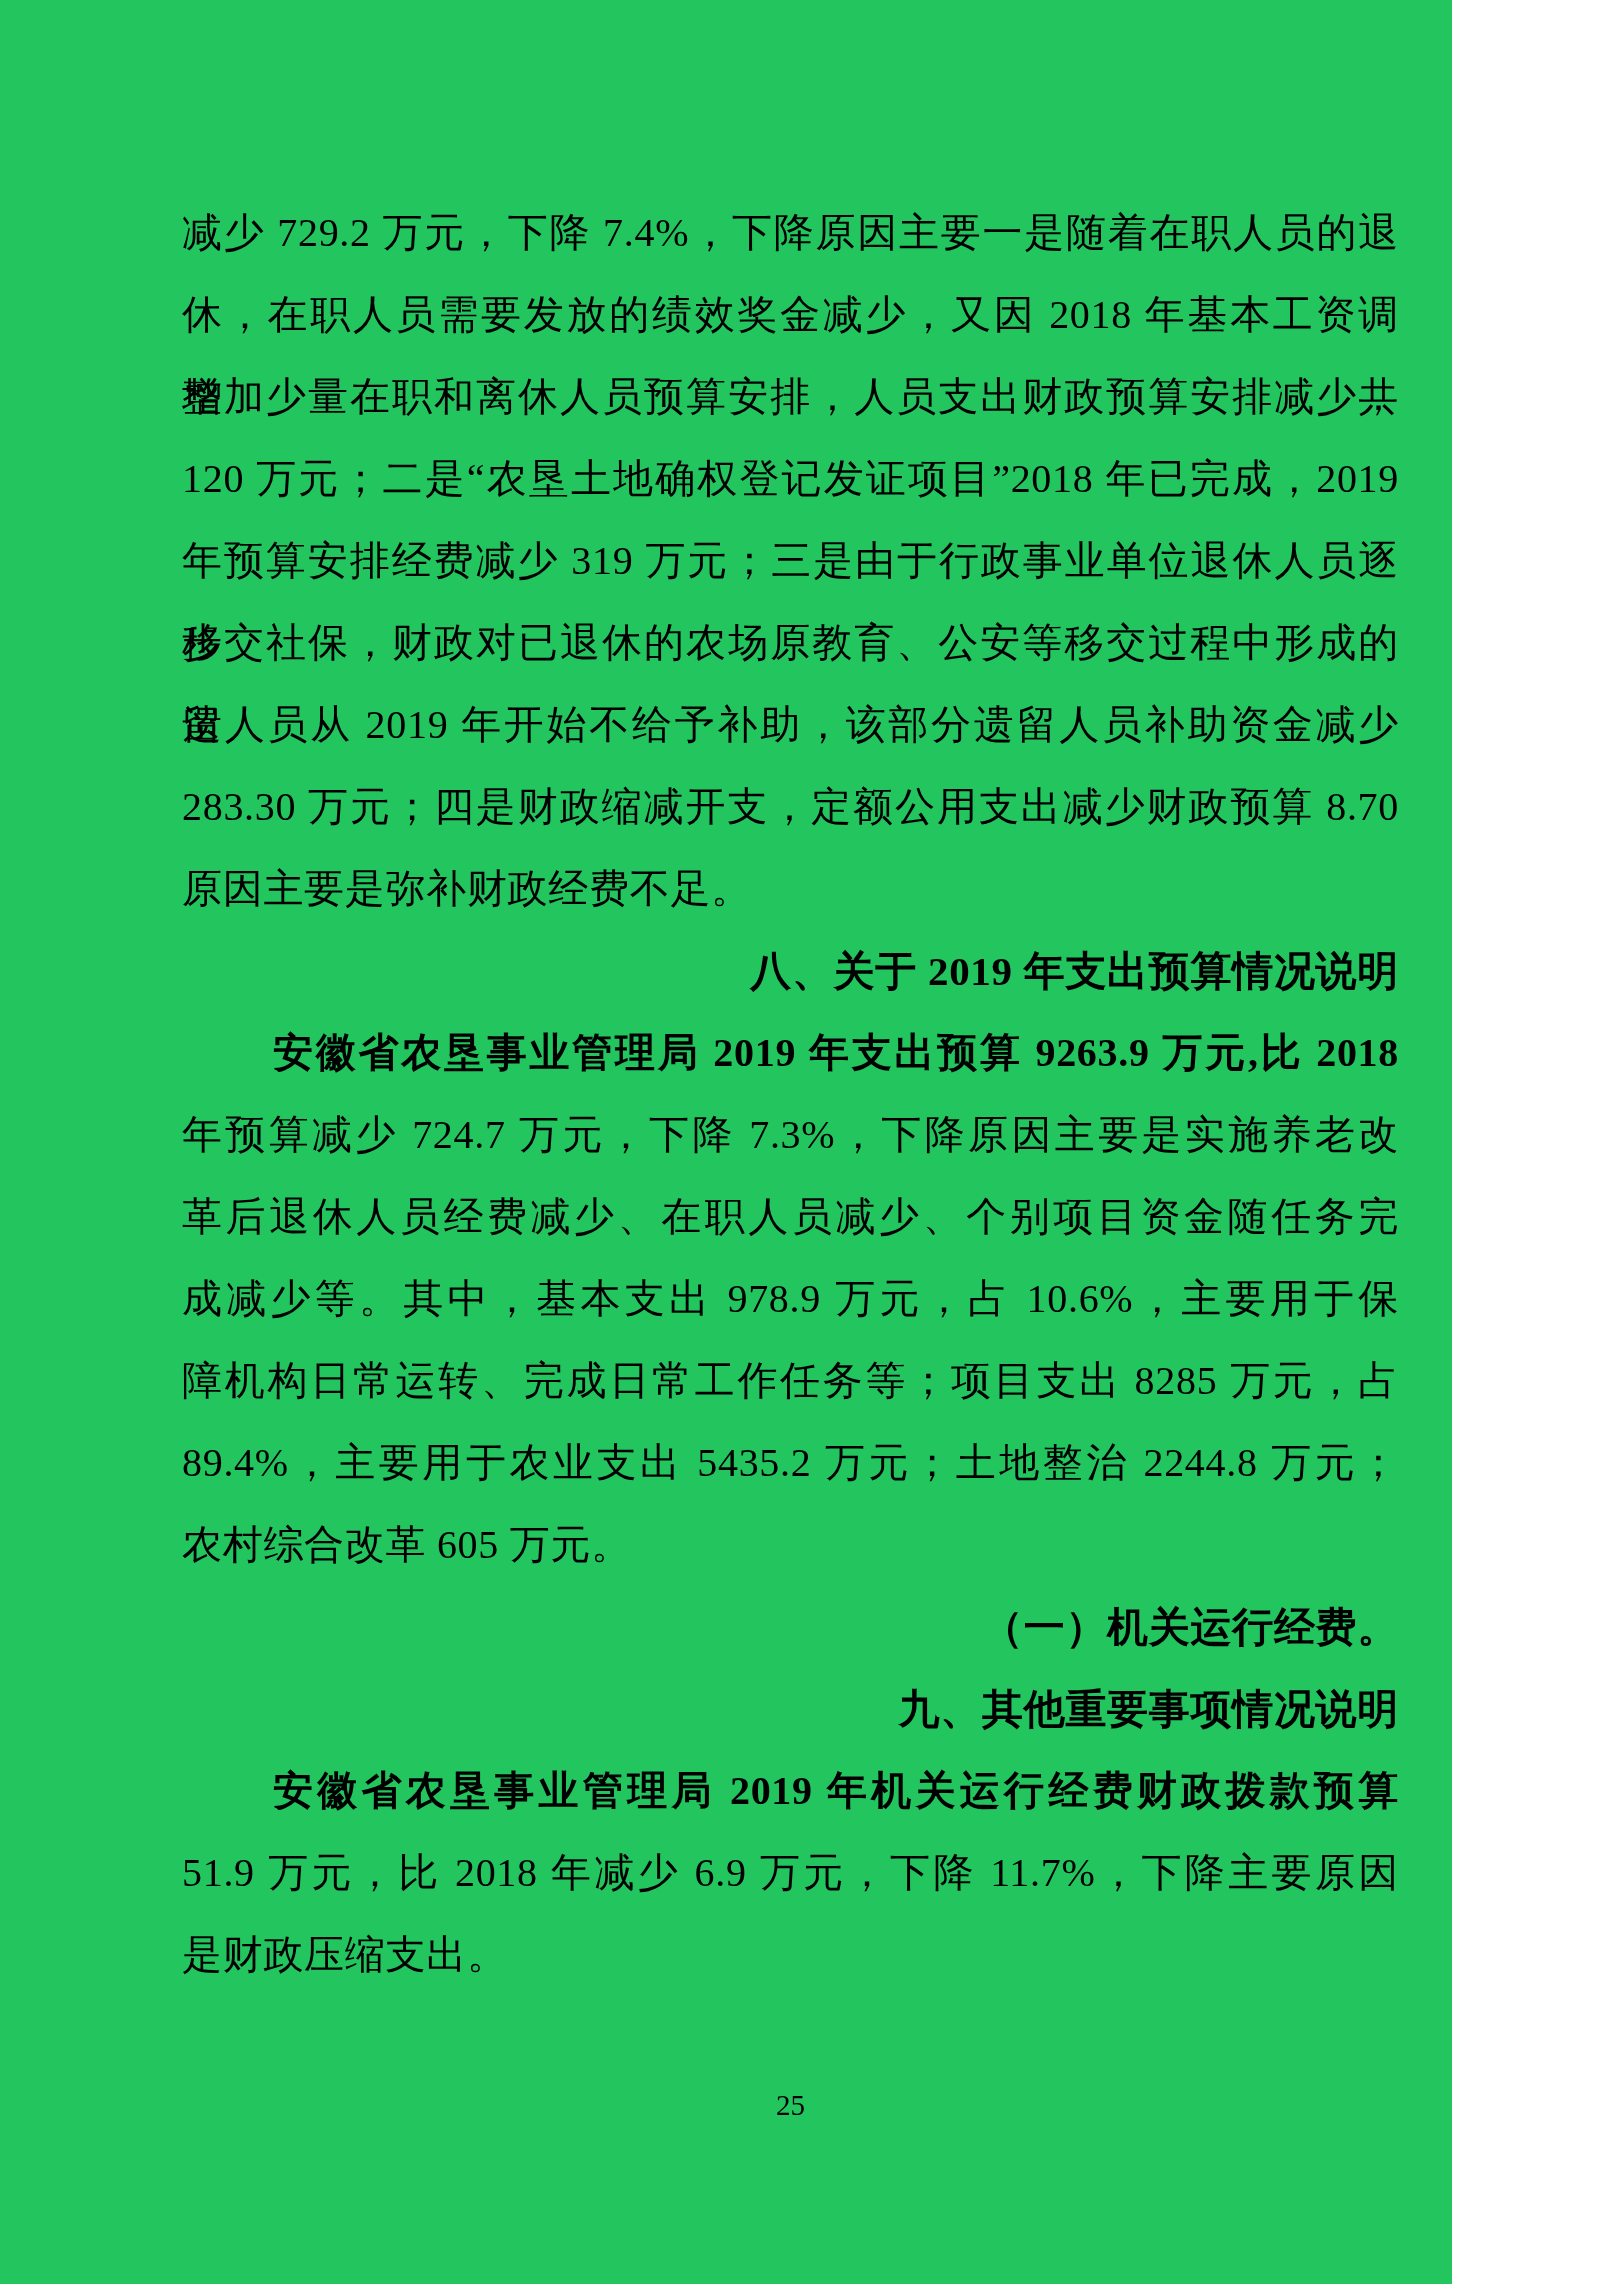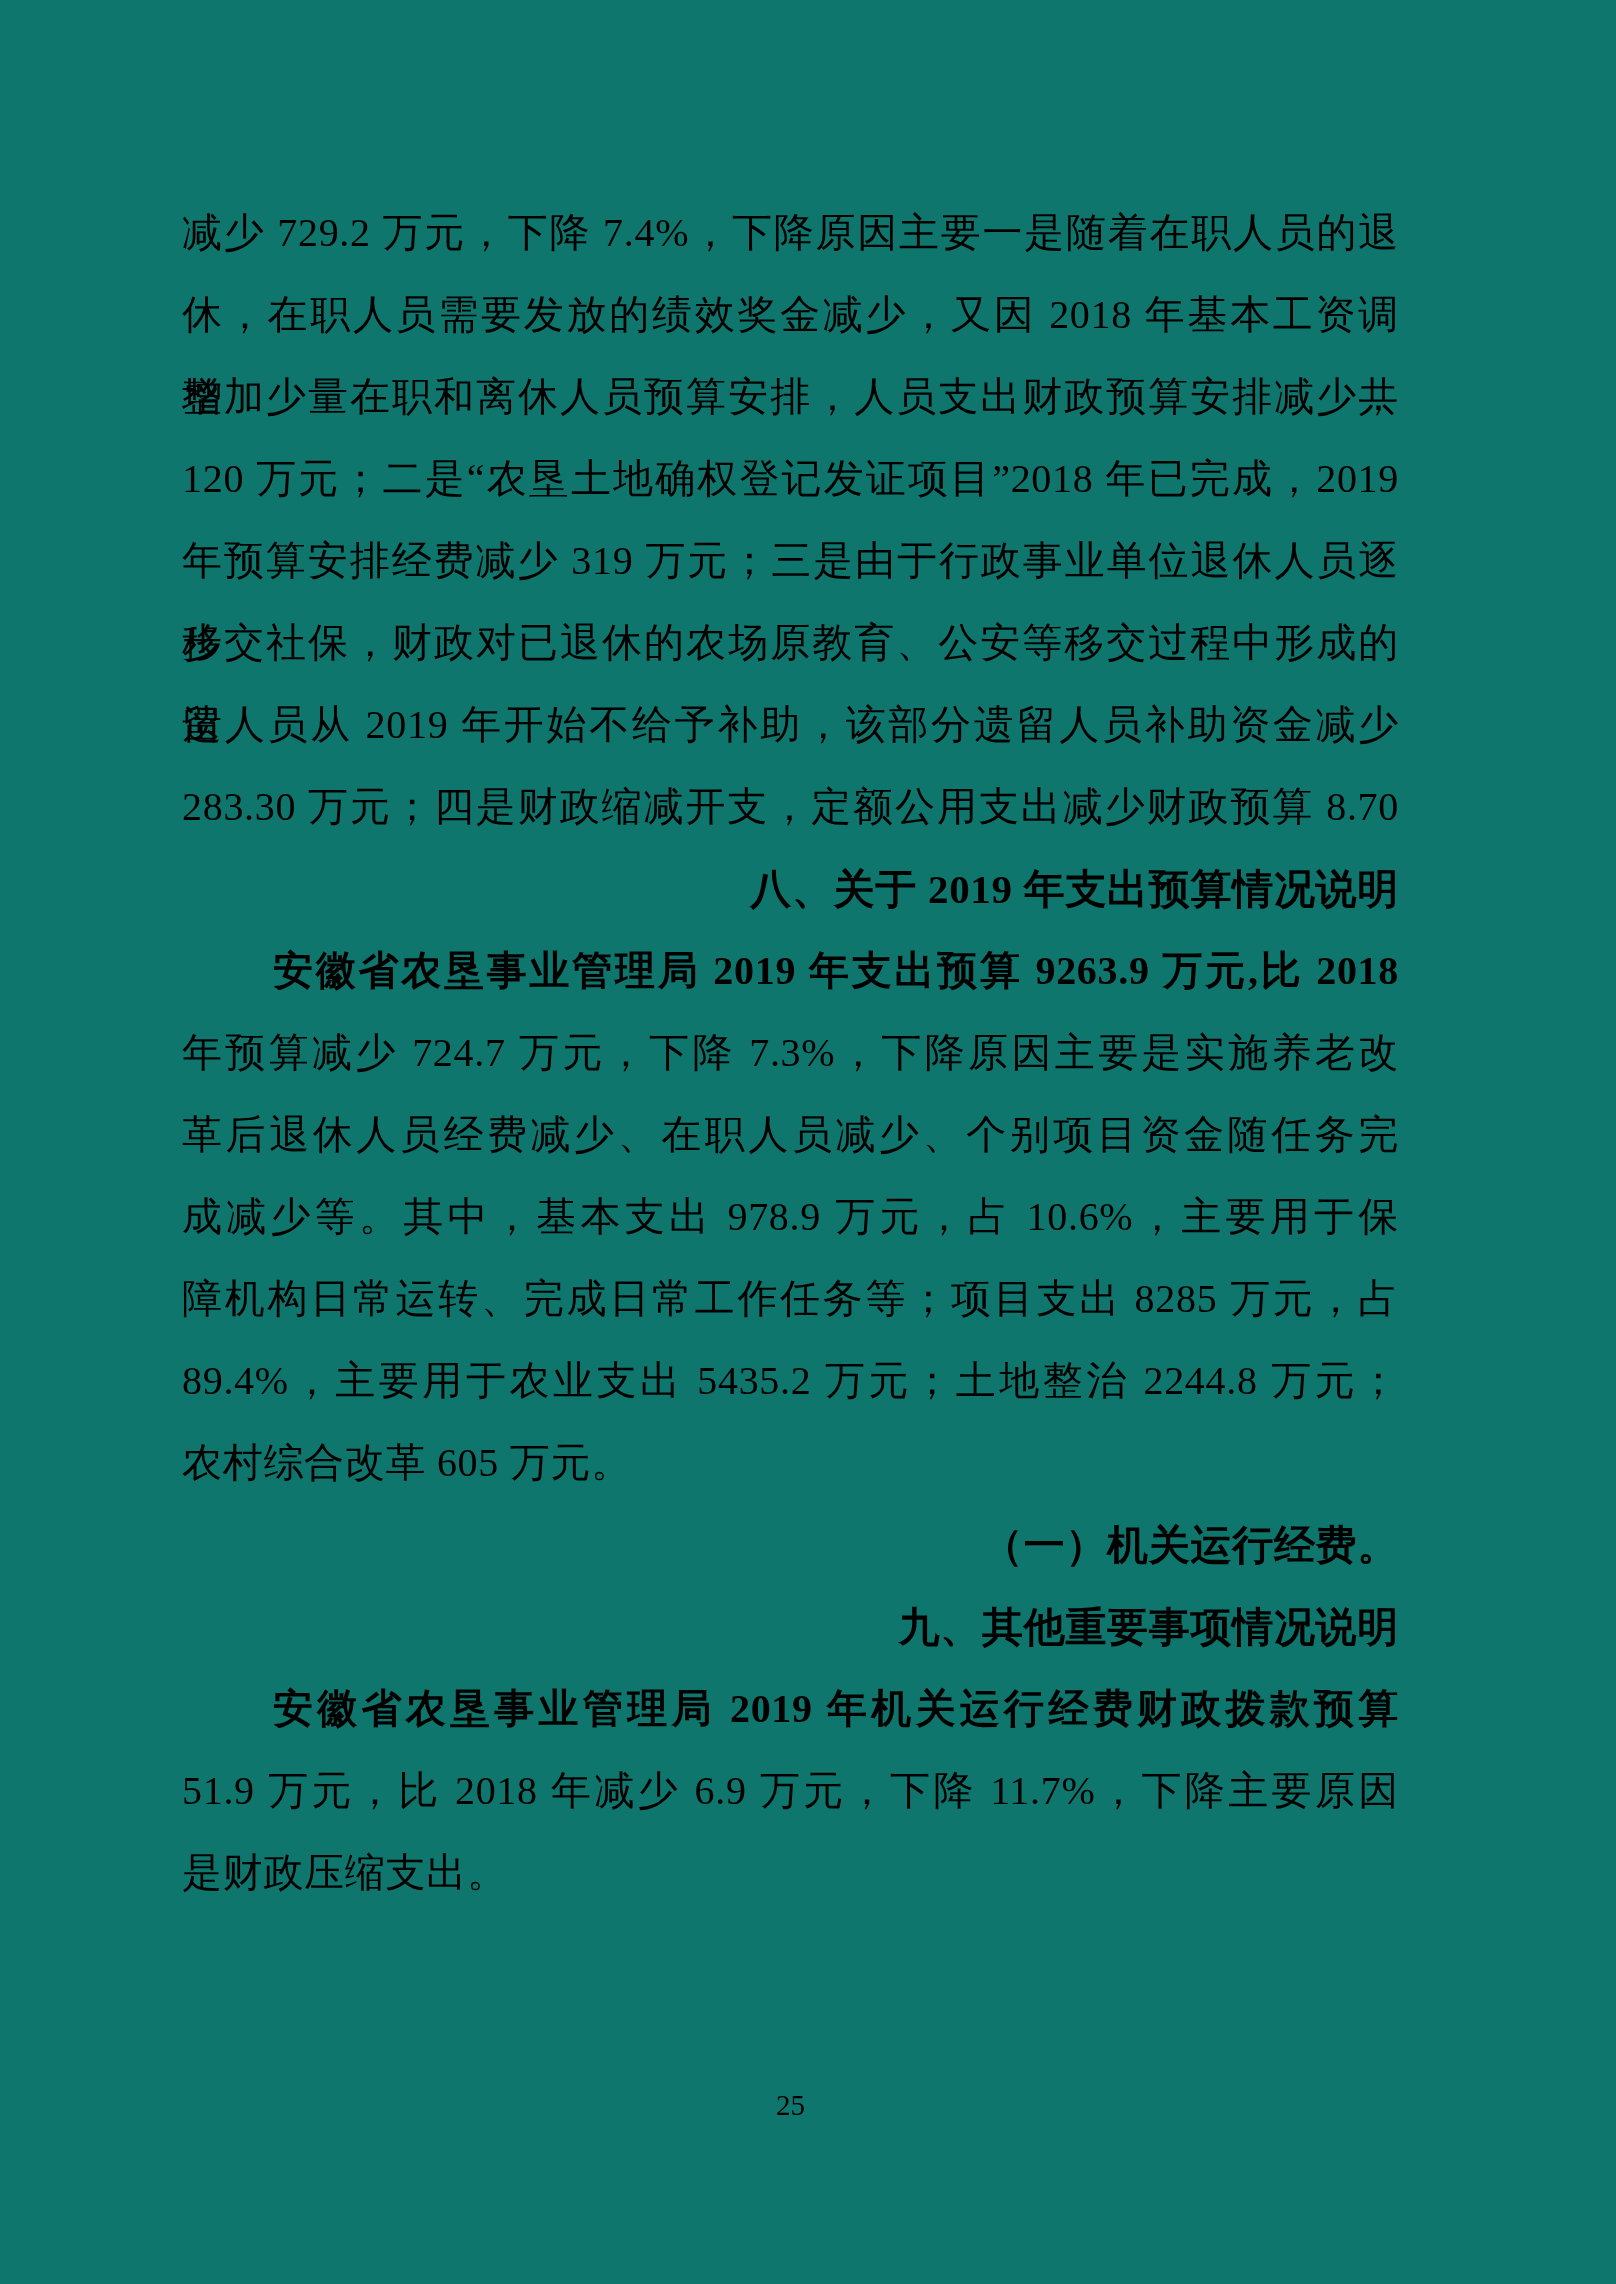--- a/index.html
+++ b/index.html
@@ -10,23 +10,23 @@
   body {
     width: 1616px;
     height: 2284px;
     position: relative;
     font-family: "Liberation Serif", "DejaVu Serif", serif;
     color: #000000;
   }
   .page {
     position: absolute;
     left: 0; top: 0;
-    width: 1616px;
+    width: 1452px;
     height: 2284px;
-    background: #0f766e;
+    background: #22c55e;
     overflow: hidden;
   }
   .text-block {
     position: absolute;
     left: 182px;
     top: 192px;
     width: 1217px;
   }
   .line {
     height: 82px;
@@ -73,20 +73,21 @@
 <div class="page">
   <div class="text-block" id="text-block">
       <div class="line l-justify">减少 729.2 万元，下降 7.4%，下降原因主要一是随着在职人员的退</div>
       <div class="line l-justify">休，在职人员需要发放的绩效奖金减少，又因 2018 年基本工资调整，</div>
       <div class="line l-justify">增加少量在职和离休人员预算安排，人员支出财政预算安排减少共</div>
       <div class="line l-justify">120 万元；二是“农垦土地确权登记发证项目”2018 年已完成，2019</div>
       <div class="line l-justify">年预算安排经费减少 319 万元；三是由于行政事业单位退休人员逐步</div>
       <div class="line l-justify">移交社保，财政对已退休的农场原教育、公安等移交过程中形成的遗</div>
       <div class="line l-justify">留人员从 2019 年开始不给予补助，该部分遗留人员补助资金减少</div>
       <div class="line l-justify">283.30 万元；四是财政缩减开支，定额公用支出减少财政预算 8.70</div>
+      <div class="line l-plain">原因主要是弥补财政经费不足。</div>
       <div class="line l-heading">八、关于 2019 年支出预算情况说明</div>
       <div class="line l-justify-indent">安徽省农垦事业管理局 2019 年支出预算 9263.9 万元,比 2018</div>
       <div class="line l-justify">年预算减少 724.7 万元，下降 7.3%，下降原因主要是实施养老改</div>
       <div class="line l-justify">革后退休人员经费减少、在职人员减少、个别项目资金随任务完</div>
       <div class="line l-justify">成减少等。其中，基本支出 978.9 万元，占 10.6%，主要用于保</div>
       <div class="line l-justify">障机构日常运转、完成日常工作任务等；项目支出 8285 万元，占</div>
       <div class="line l-justify">89.4%，主要用于农业支出 5435.2 万元；土地整治 2244.8 万元；</div>
       <div class="line l-plain">农村综合改革 605 万元。</div>
       <div class="line l-heading">（一）机关运行经费。</div>
       <div class="line l-heading">九、其他重要事项情况说明</div>

